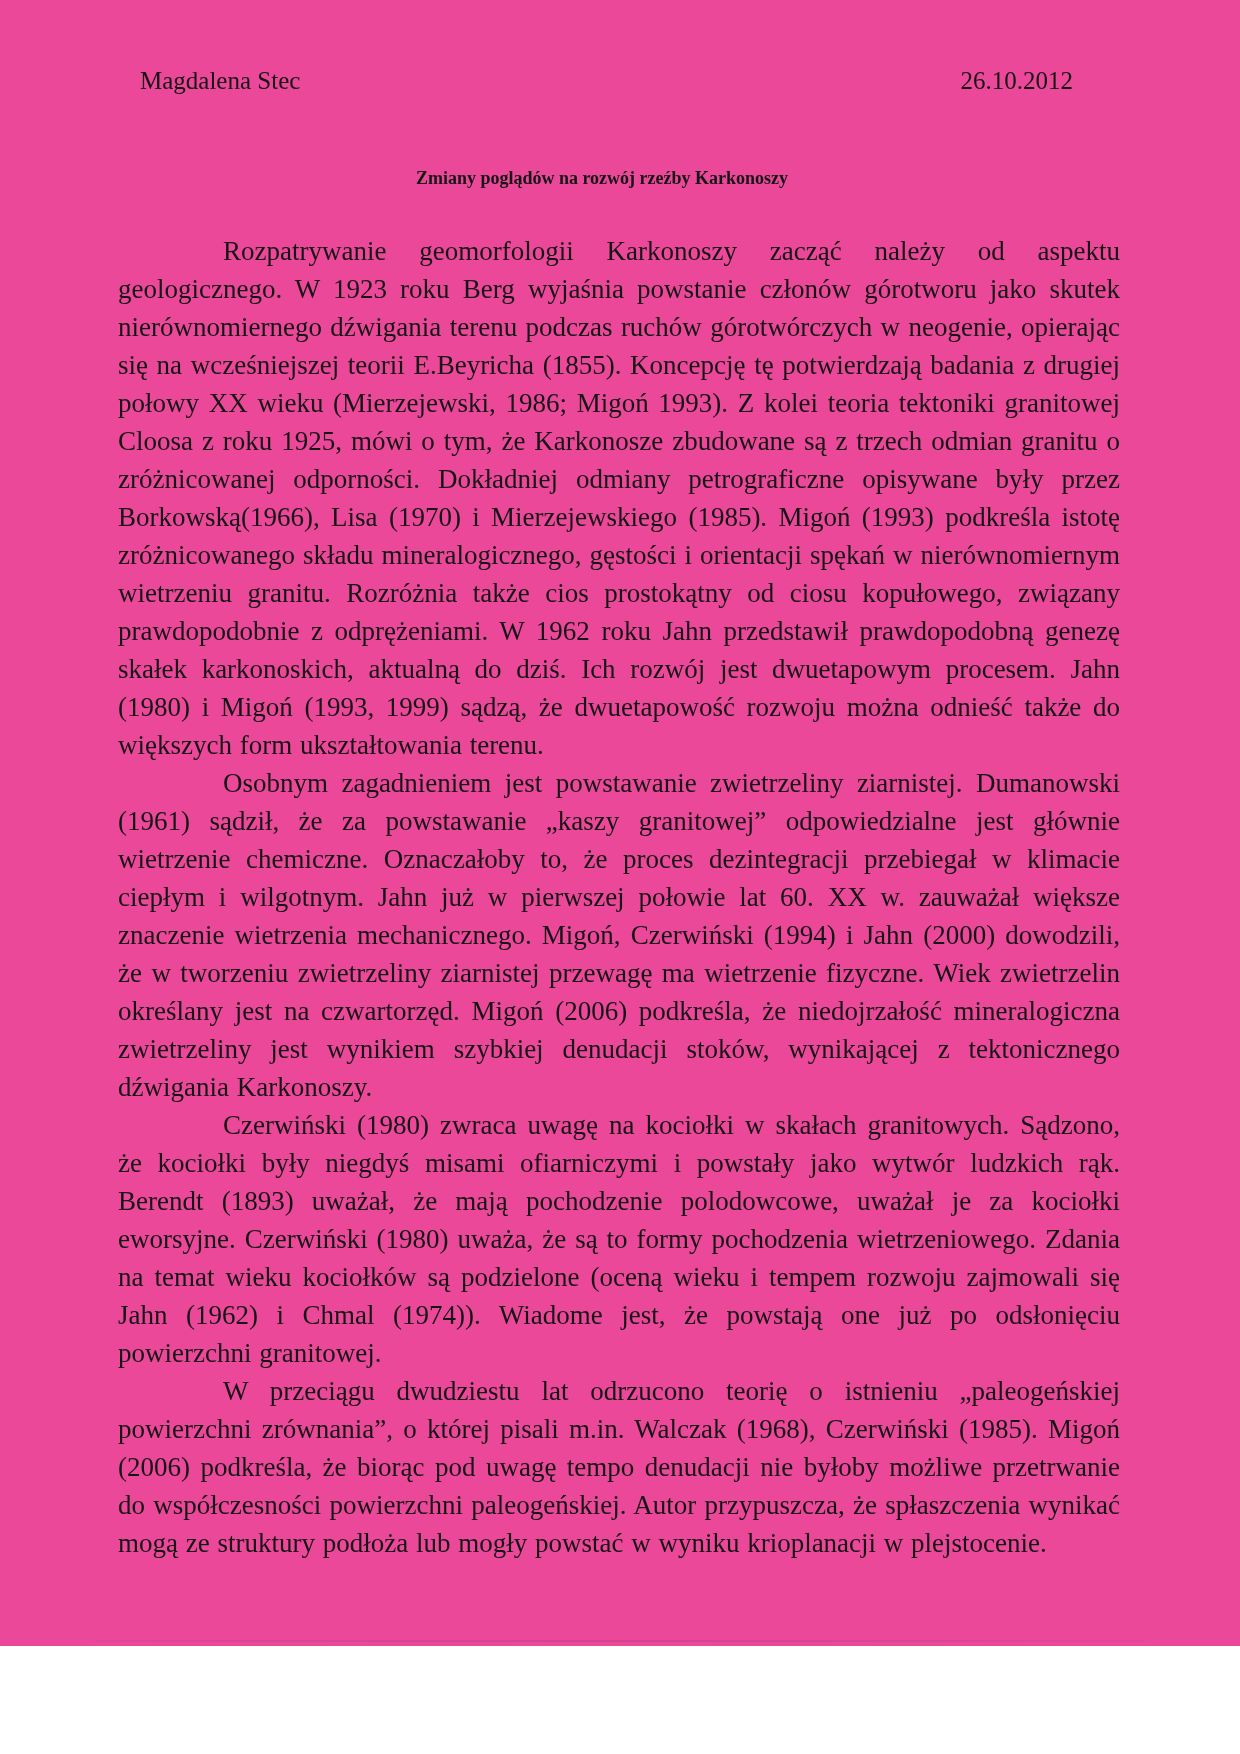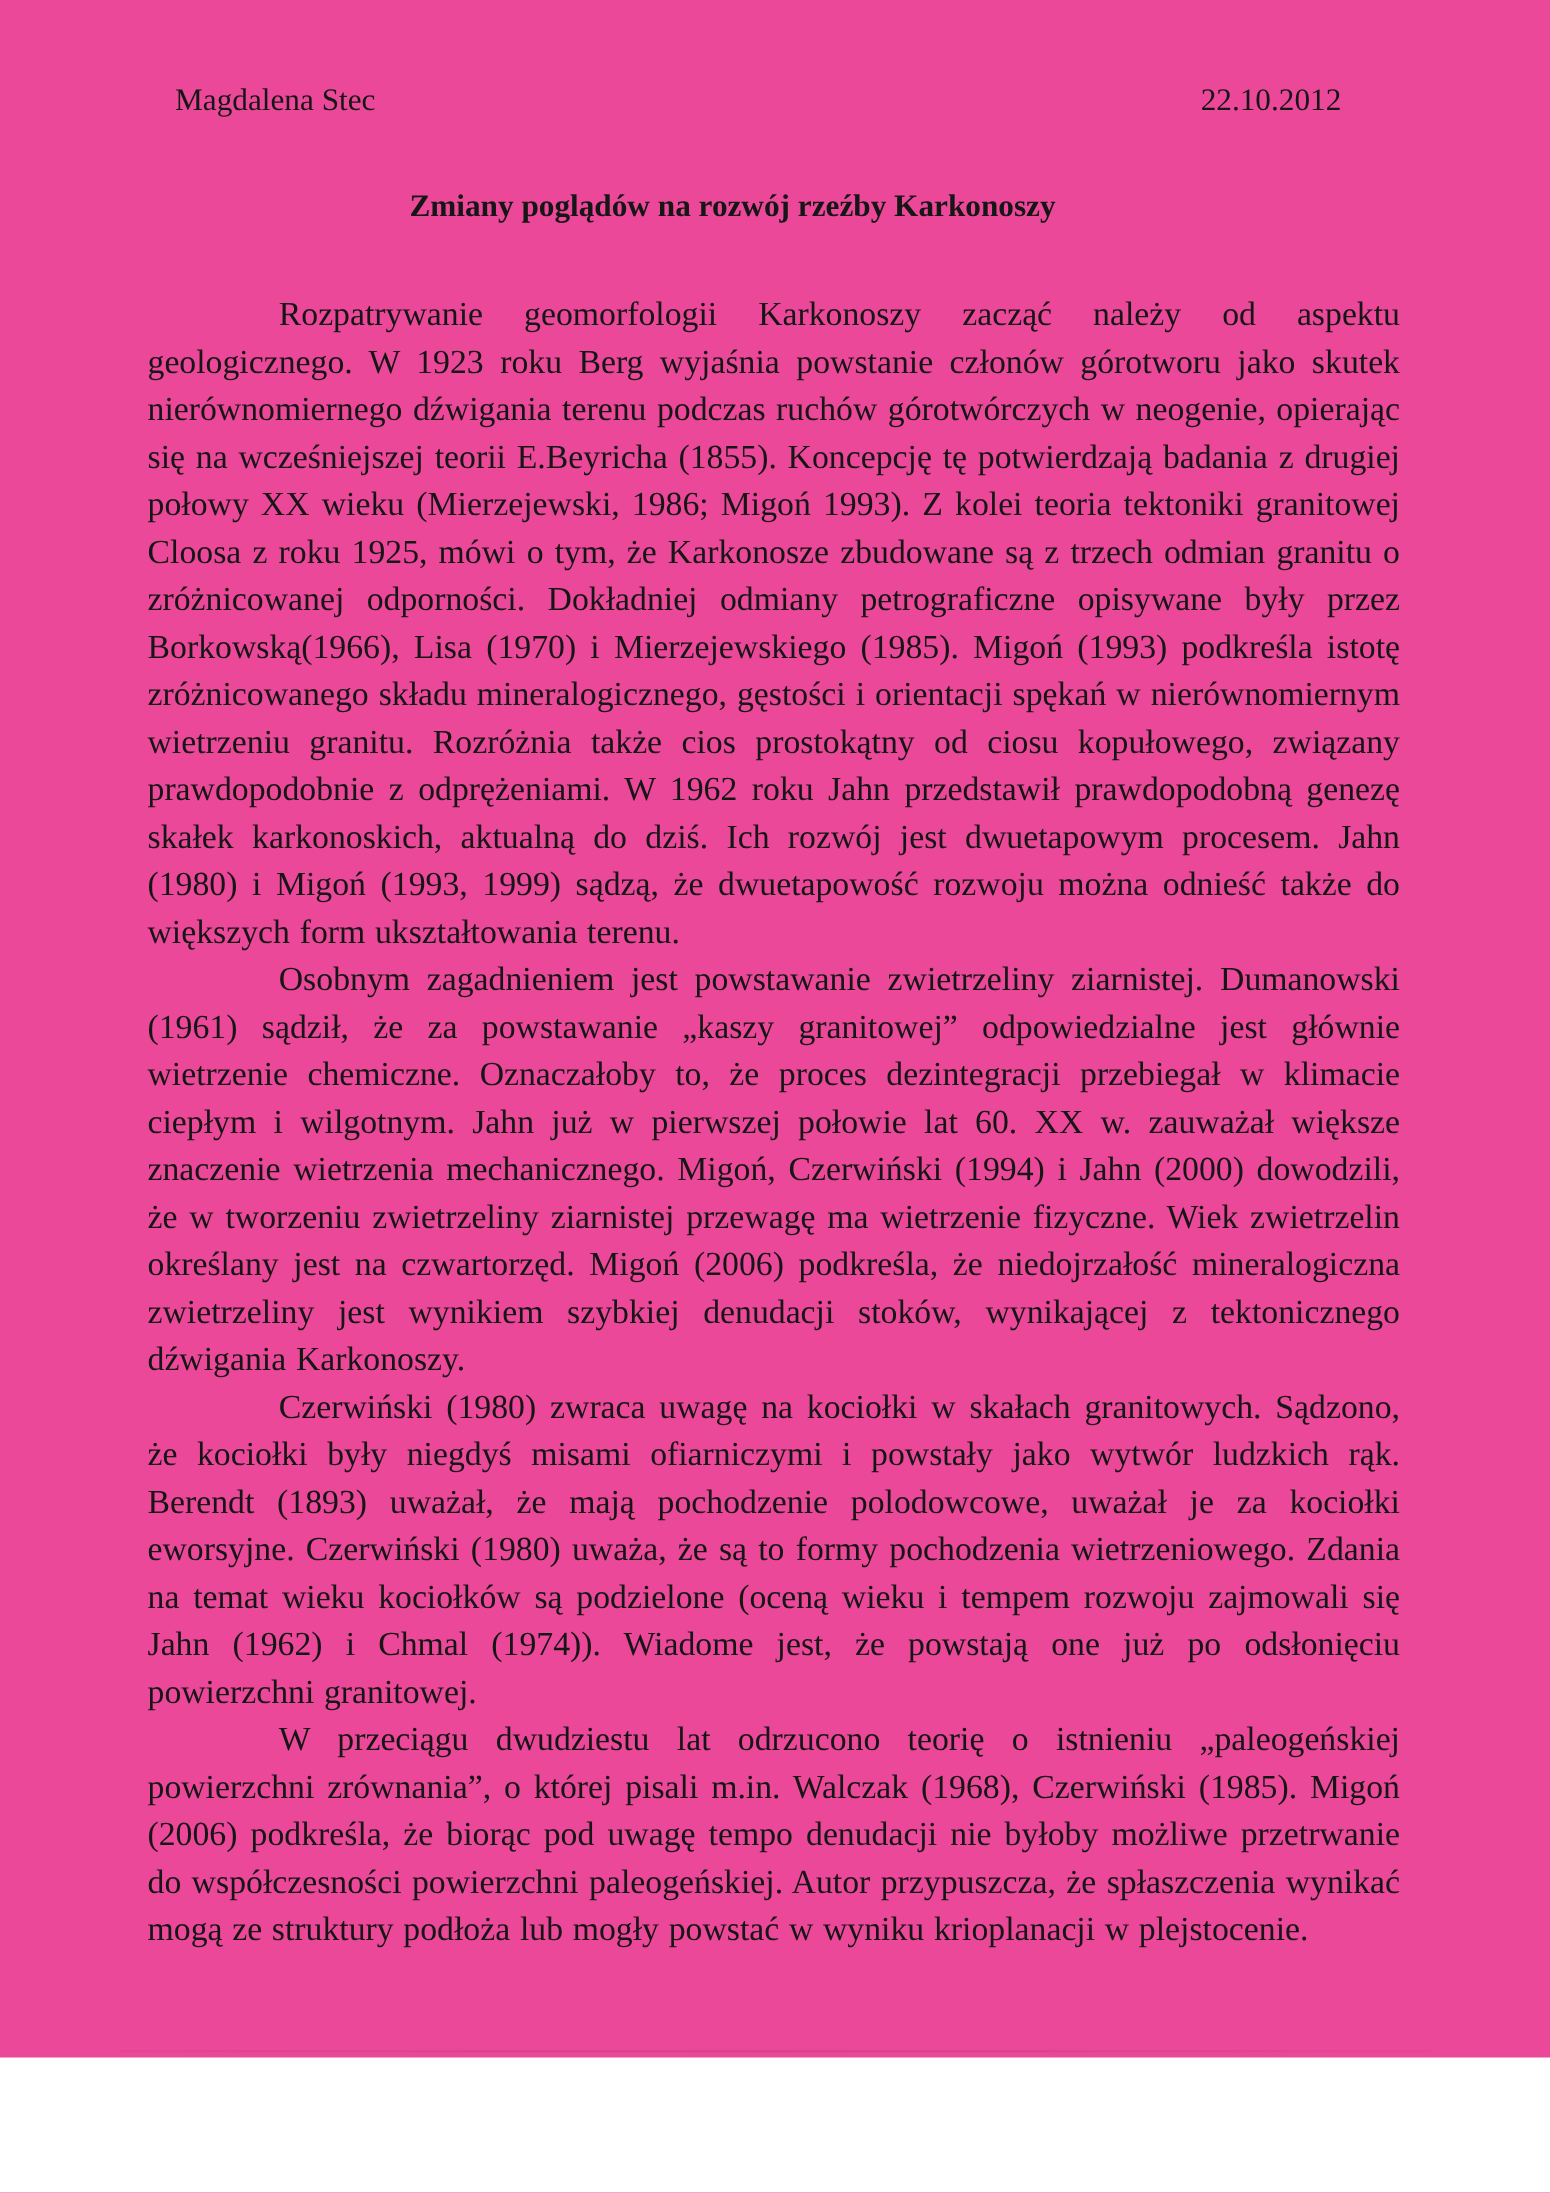--- a/index.html
+++ b/index.html
@@ -29,22 +29,22 @@
     justify-content: space-between;
     align-items: baseline;
     font-size: 25px;
     line-height: 30px;
   }
   .doc-title {
     position: absolute;
     top: 152px;
     left: 586px;
     transform: translateX(-50%);
-    margin: 0;
-    font-size: 25px;
+    margin: 16px;
+    font-size: 18px;
     font-weight: 700;
     white-space: nowrap;
   }
   .doc-body {
     position: absolute;
     top: 232px;
     left: 118px;
     width: 1002px;
     font-size: 27px;
     line-height: 38px;
@@ -65,21 +65,21 @@
       rgba(0,0,0,0.04), rgba(0,0,0,0.09), rgba(0,0,0,0.03));
   }
 </style>
 </head>
 <body>
 
 <div class="page">
 
   <div class="doc-header">
     <span>Magdalena Stec</span>
-    <span>22.10.2012</span>
+    <span>26.10.2012</span>
   </div>
 
   <h1 class="doc-title">Zmiany poglądów na rozwój rzeźby Karkonoszy</h1>
 
   <div class="doc-body">
     <p>Rozpatrywanie geomorfologii Karkonoszy zacząć należy od aspektu geologicznego. W 1923 roku Berg wyjaśnia powstanie członów górotworu jako skutek nierównomiernego dźwigania terenu podczas ruchów górotwórczych w neogenie, opierając się na wcześniejszej teorii E.Beyricha (1855). Koncepcję tę potwierdzają badania z drugiej połowy XX wieku (Mierzejewski, 1986; Migoń 1993). Z kolei teoria tektoniki granitowej Cloosa z roku 1925, mówi o tym, że Karkonosze zbudowane są z trzech odmian granitu o zróżnicowanej odporności. Dokładniej odmiany petrograficzne opisywane były przez Borkowską(1966), Lisa (1970) i Mierzejewskiego (1985). Migoń (1993) podkreśla istotę zróżnicowanego składu mineralogicznego, gęstości i orientacji spękań w nierównomiernym wietrzeniu granitu. Rozróżnia także cios prostokątny od ciosu kopułowego, związany prawdopodobnie z odprężeniami. W 1962 roku Jahn przedstawił prawdopodobną genezę skałek karkonoskich, aktualną do dziś. Ich rozwój jest dwuetapowym procesem. Jahn (1980) i Migoń (1993, 1999) sądzą, że dwuetapowość rozwoju można odnieść także do większych form ukształtowania terenu.</p>
     <p>Osobnym zagadnieniem jest powstawanie zwietrzeliny ziarnistej. Dumanowski (1961) sądził, że za powstawanie „kaszy granitowej” odpowiedzialne jest głównie wietrzenie chemiczne. Oznaczałoby to, że proces dezintegracji przebiegał w klimacie ciepłym i wilgotnym. Jahn już w pierwszej połowie lat 60. XX w. zauważał większe znaczenie wietrzenia mechanicznego. Migoń, Czerwiński (1994) i Jahn (2000) dowodzili, że w tworzeniu zwietrzeliny ziarnistej przewagę ma wietrzenie fizyczne. Wiek zwietrzelin określany jest na czwartorzęd. Migoń (2006) podkreśla, że niedojrzałość mineralogiczna zwietrzeliny jest wynikiem szybkiej denudacji stoków, wynikającej z tektonicznego dźwigania Karkonoszy.</p>
     <p>Czerwiński (1980) zwraca uwagę na kociołki w skałach granitowych. Sądzono, że kociołki były niegdyś misami ofiarniczymi i powstały jako wytwór ludzkich rąk. Berendt (1893) uważał, że mają pochodzenie polodowcowe, uważał je za kociołki eworsyjne. Czerwiński (1980) uważa, że są to formy pochodzenia wietrzeniowego. Zdania na temat wieku kociołków są podzielone (oceną wieku i tempem rozwoju zajmowali się Jahn (1962) i Chmal (1974)). Wiadome jest, że powstają one już po odsłonięciu powierzchni granitowej.</p>
     <p>W przeciągu dwudziestu lat odrzucono teorię o istnieniu „paleogeńskiej powierzchni zrównania”, o której pisali m.in. Walczak (1968), Czerwiński (1985). Migoń (2006) podkreśla, że biorąc pod uwagę tempo denudacji nie byłoby możliwe przetrwanie do współczesności powierzchni paleogeńskiej. Autor przypuszcza, że spłaszczenia wynikać mogą ze struktury podłoża lub mogły powstać w wyniku krioplanacji w plejstocenie.</p>
   </div>

